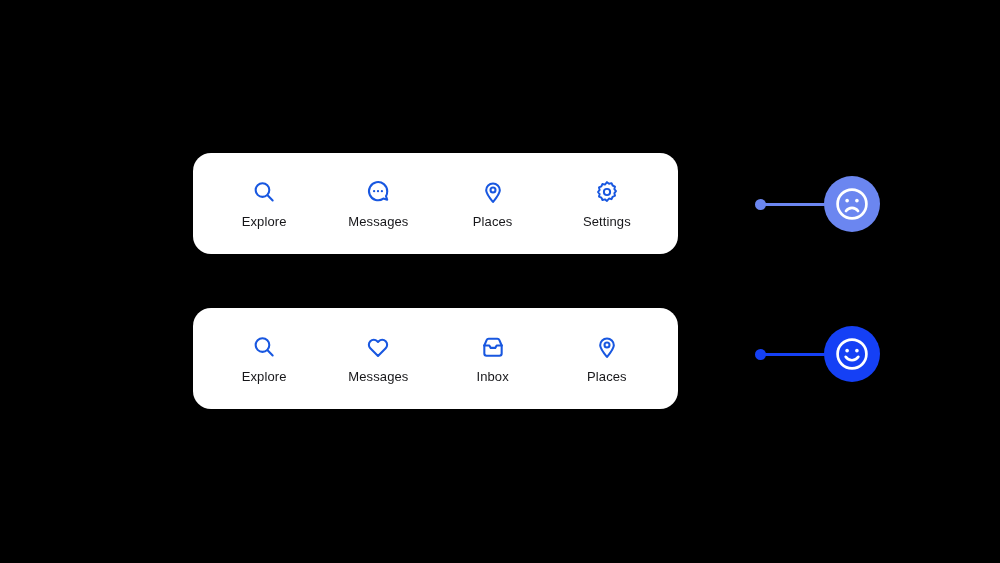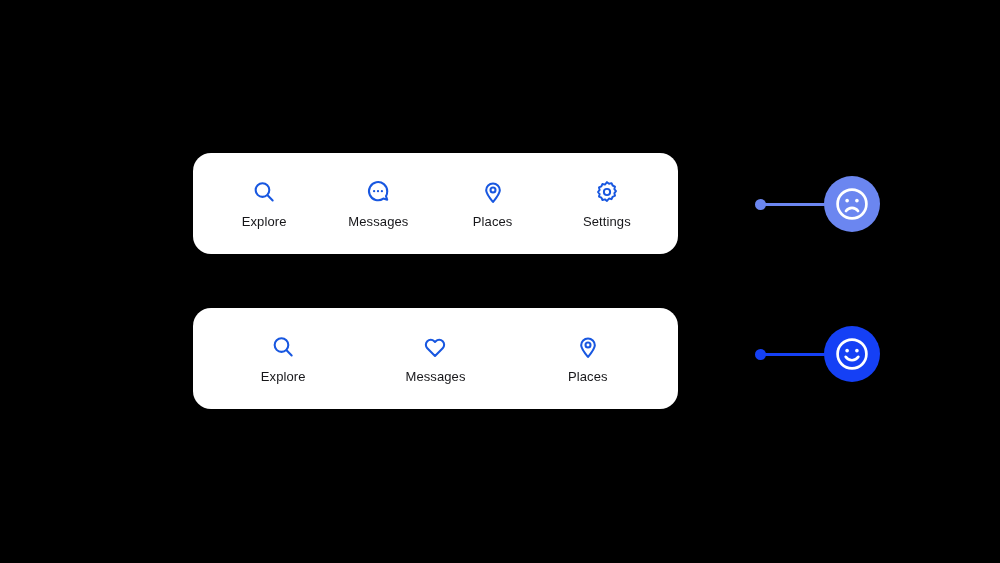--- a/index.html
+++ b/index.html
@@ -177,20 +177,30 @@
 
     <div class="nav-item">
       <span class="nav-icon">
         <svg viewBox="0 0 24 24" fill="none" stroke="currentColor" stroke-width="1.9" stroke-linecap="round" stroke-linejoin="round">
           <path d="M12 20.3l-7.1-7.2a4.5 4.5 0 0 1 0-6.4 4.5 4.5 0 0 1 6.4 0l0.7 0.7 0.7-0.7a4.5 4.5 0 0 1 6.4 0 4.5 4.5 0 0 1 0 6.4z"></path>
         </svg>
       </span>
       <span class="nav-label">Messages</span>
     </div>
 
+    <div class="nav-item">
+      <span class="nav-icon">
+        <svg viewBox="0 0 24 24" fill="none" stroke="currentColor" stroke-width="1.9" stroke-linecap="round" stroke-linejoin="round">
+          <path d="M4 10.6V18a2 2 0 0 0 2 2h12a2 2 0 0 0 2-2v-7.4"></path>
+          <path d="M4 10.6l2.1-5a2 2 0 0 1 1.85-1.25h8.1A2 2 0 0 1 17.9 5.6l2.1 5"></path>
+          <path d="M4 10.6h4.6l1.3 2.2h4.2l1.3-2.2H20"></path>
+        </svg>
+      </span>
+      <span class="nav-label">Inbox</span>
+    </div>
 
     <div class="nav-item">
       <span class="nav-icon">
         <svg viewBox="0 0 24 24" fill="none" stroke="currentColor" stroke-width="1.9" stroke-linecap="round" stroke-linejoin="round">
           <path d="M12 21.2c3.8-4.6 6.3-7.6 6.3-10.8a6.3 6.3 0 0 0-12.6 0c0 3.2 2.5 6.2 6.3 10.8z"></path>
           <circle cx="12" cy="10.1" r="2.3"></circle>
         </svg>
       </span>
       <span class="nav-label">Places</span>
     </div>

